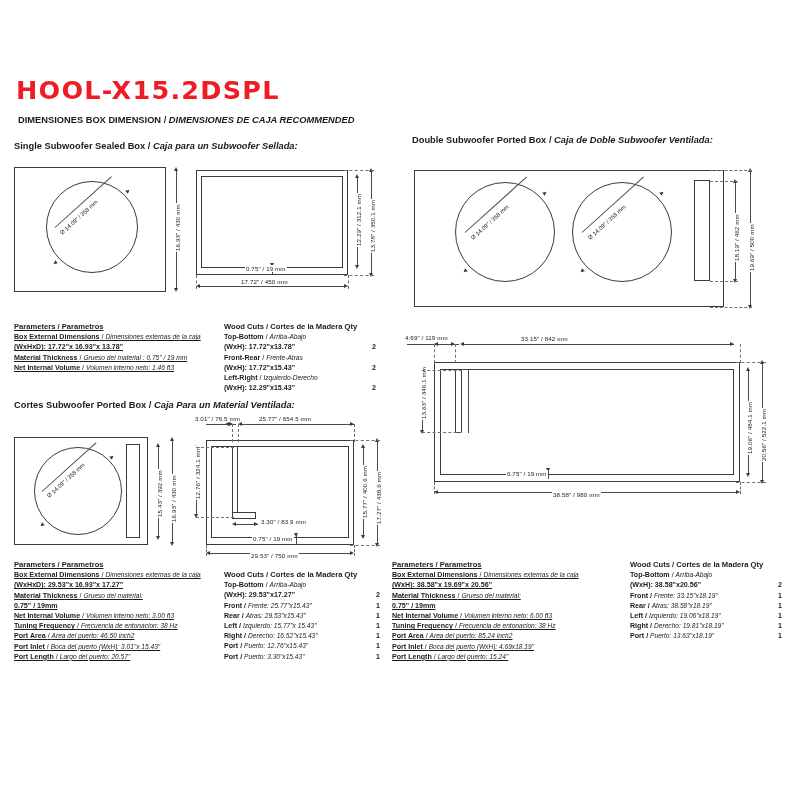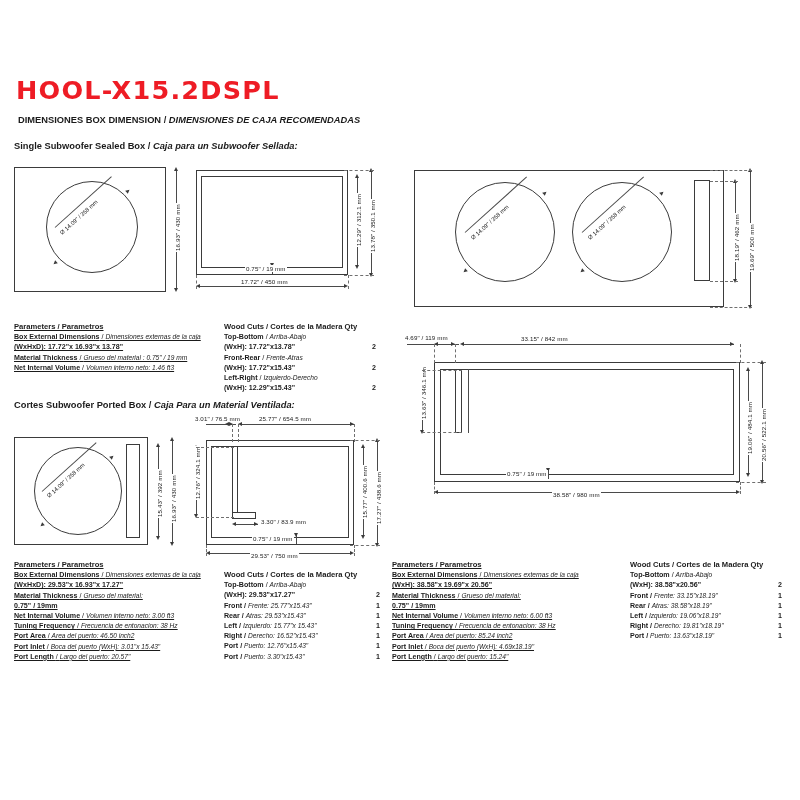--- a/index.html
+++ b/index.html
@@ -73,21 +73,21 @@
   .qty{position:absolute;font-weight:700;}
 </style>
 </head>
 <body>
 
 <div class="sheet">
 
   <div class="brand-title">HOOL-X15.2DSPL</div>
 
   <div class="reco-line">
-    <b>DIMENSIONES BOX DIMENSION</b><b> / </b><i>DIMENSIONES DE CAJA RECOMENDADAS</i>
+    <b>DIMENSIONES BOX DIMENSION</b><b> / </b><i>DIMENSIONES DE CAJA RECOMMENDED</i>
   </div>
 
   <div class="sec-head" style="left:14px;top:141px;">
     <b>Single Subwoofer Sealed Box</b><b> / </b><i>Caja para un Subwoofer Sellada:</i>
   </div>
 
   <div class="draw">
     <div class="rect" style="left:14px;top:167px;width:152px;height:125px;"></div>
     <div class="circle" style="left:46px;top:181px;width:92px;height:92px;"></div>
 
@@ -249,20 +249,23 @@
     <span class="crow"><b>Top-Bottom </b>/ <i>Arriba-Abajo</i></span>
     <span class="crow"><b>(WxH): 29.53"x17.27"</b><span class="qty" style="left:152px;">2</span></span>
     <span class="crow"><b>Front / </b><i>Frente: 25.77"x15.43"</i><span class="qty" style="left:152px;">1</span></span>
     <span class="crow"><b>Rear / </b><i>Atras: 29.53"x15.43"</i><span class="qty" style="left:152px;">1</span></span>
     <span class="crow"><b>Left / </b><i>Izquierdo:  15.77"x 15.43"</i><span class="qty" style="left:152px;">1</span></span>
     <span class="crow"><b>Right / </b><i>Derecho: 16.52"x15.43"</i><span class="qty" style="left:152px;">1</span></span>
     <span class="crow"><b>Port / </b><i>Puerto: 12.76"x15.43"</i><span class="qty" style="left:152px;">1</span></span>
     <span class="crow"><b>Port / </b><i>Puerto:  3.30"x15.43"</i><span class="qty" style="left:152px;">1</span></span>
   </div>
 
+  <div class="sec-head" style="left:412px;top:135px;">
+    <b>Double Subwoofer Ported Box</b><b> / </b><i>Caja de Doble Subwoofer Ventilada:</i>
+  </div>
 
   <div class="draw">
     <div class="rect" style="left:414px;top:170px;width:310px;height:137px;"></div>
     <div class="circle" style="left:455px;top:182px;width:100px;height:100px;"></div>
     <div class="circle" style="left:572px;top:182px;width:100px;height:100px;"></div>
     <div class="rect thin" style="left:694px;top:180px;width:16px;height:101px;"></div>
 
     <div class="hline" style="left:465px;top:232px;width:83px;transform:rotate(-42deg);transform-origin:left center;"></div>
     <div class="ar up" style="left:543px;top:191px;transform:rotate(48deg);"></div>
     <div class="ar down" style="left:463px;top:269px;transform:rotate(48deg);"></div>

